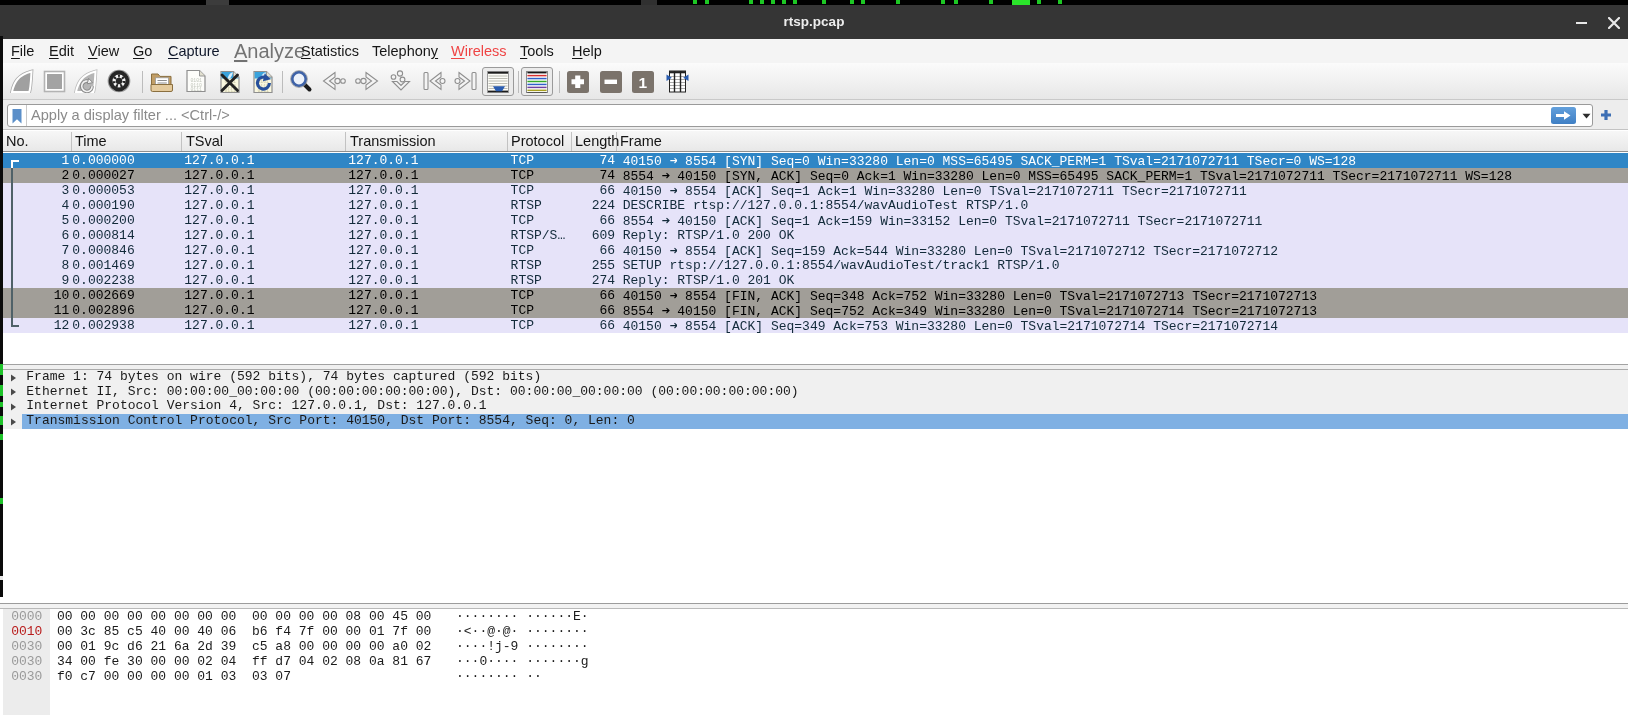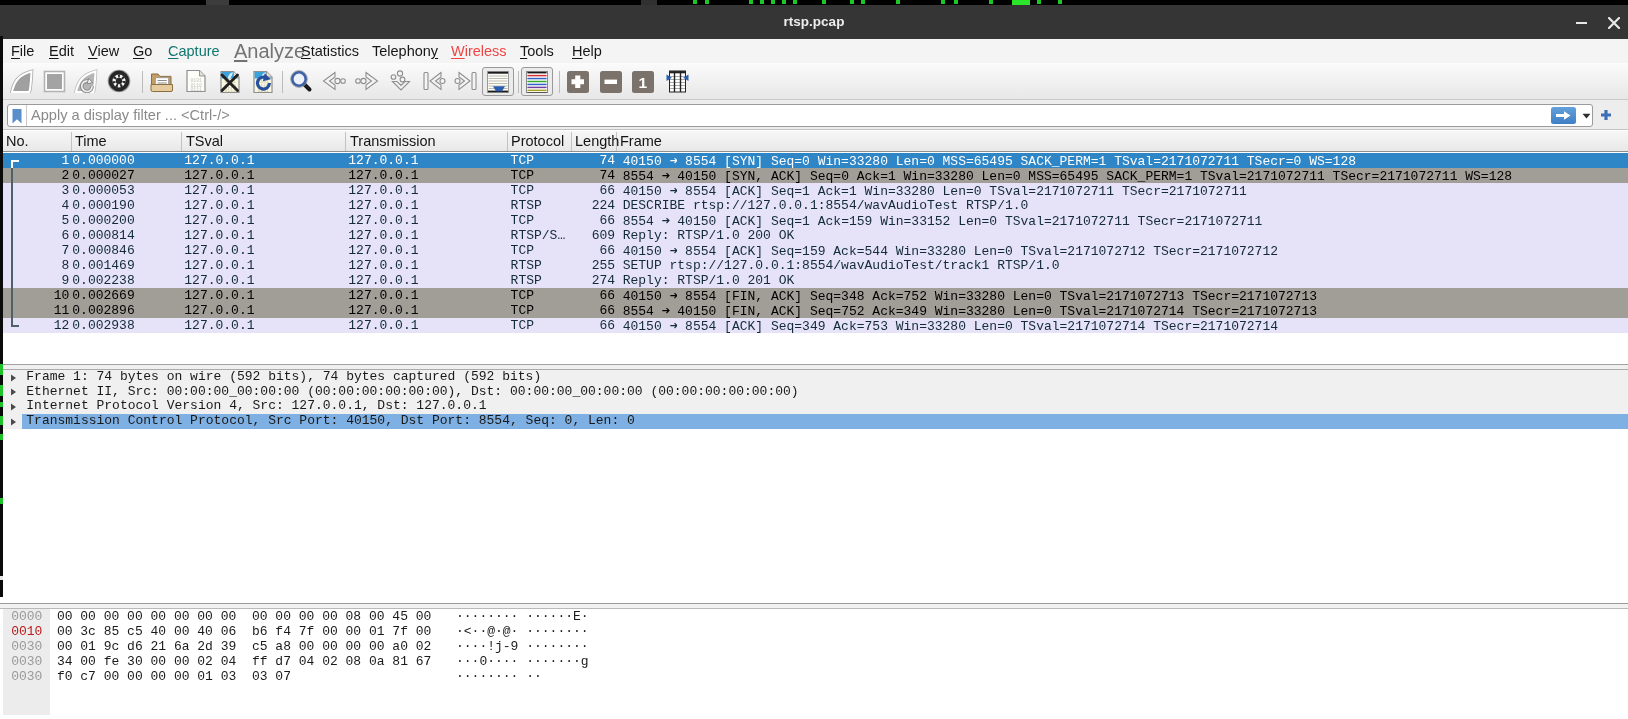--- a/index.html
+++ b/index.html
@@ -31,21 +31,21 @@
 <div class="ab" style="left:0;top:5px;width:1628px;height:34px;text-align:center;line-height:34px;color:#ededed;font-size:13.5px;font-weight:bold">rtsp.pcap</div>
 <div class="ab" style="left:1576px;top:22px;width:11px;height:2.3px;background:#e8e8e8"></div>
 <svg class="ab" style="left:1608px;top:17px" width="12" height="12">
     <path d="M1,1 L11,11 M11,1 L1,11" stroke="#e8e8e8" stroke-width="2.2" stroke-linecap="round"></path>
   </svg>
 <div class="ab" style="left:0;top:39px;width:1628px;height:24px;background:#f4f4f4"></div>
 <div class="ab" style="left:11px;top:39px;height:24px;line-height:24px;font-size:14.5px;color:#161616"><span style="text-decoration:underline;text-underline-offset:2px">F</span>ile</div>
 <div class="ab" style="left:49px;top:39px;height:24px;line-height:24px;font-size:14.5px;color:#161616"><span style="text-decoration:underline;text-underline-offset:2px">E</span>dit</div>
 <div class="ab" style="left:88px;top:39px;height:24px;line-height:24px;font-size:14.5px;color:#161616"><span style="text-decoration:underline;text-underline-offset:2px">V</span>iew</div>
 <div class="ab" style="left:133px;top:39px;height:24px;line-height:24px;font-size:14.5px;color:#161616"><span style="text-decoration:underline;text-underline-offset:2px">G</span>o</div>
-<div class="ab" style="left:168px;top:39px;height:24px;line-height:24px;font-size:14.5px;color:#0f766e"><span style="text-decoration:underline;text-underline-offset:2px">C</span>apture</div>
+<div class="ab" style="left:168px;top:39px;height:24px;line-height:24px;font-size:14.5px;color:#0f172a"><span style="text-decoration:underline;text-underline-offset:2px">C</span>apture</div>
 <div class="ab" style="left:234px;top:39px;height:24px;line-height:24px;font-size:20px;color:#737373"><span style="text-decoration:underline;text-underline-offset:2px">A</span>nalyze</div>
 <div class="ab" style="left:301px;top:39px;height:24px;line-height:24px;font-size:14.5px;color:#161616"><span style="text-decoration:underline;text-underline-offset:2px">S</span>tatistics</div>
 <div class="ab" style="left:372px;top:39px;height:24px;line-height:24px;font-size:14.5px;color:#161616">Telephon<span style="text-decoration:underline;text-underline-offset:2px">y</span></div>
 <div class="ab" style="left:451px;top:39px;height:24px;line-height:24px;font-size:14.5px;color:#ef4444"><span style="text-decoration:underline;text-underline-offset:2px">W</span>ireless</div>
 <div class="ab" style="left:520px;top:39px;height:24px;line-height:24px;font-size:14.5px;color:#161616"><span style="text-decoration:underline;text-underline-offset:2px">T</span>ools</div>
 <div class="ab" style="left:572px;top:39px;height:24px;line-height:24px;font-size:14.5px;color:#161616"><span style="text-decoration:underline;text-underline-offset:2px">H</span>elp</div>
 <div class="ab" style="left:0;top:63px;width:1628px;height:37px;background:linear-gradient(#fbfbfb,#e7e7e7);border-bottom:1px solid #c9c9c9"></div>
 <div class="ab" style="left:141.5px;top:71px;width:1px;height:22px;background:#bcbcbc"></div>
 <div class="ab" style="left:281.5px;top:71px;width:1px;height:22px;background:#bcbcbc"></div>
 <div class="ab" style="left:518px;top:71px;width:1px;height:22px;background:#bcbcbc"></div>

